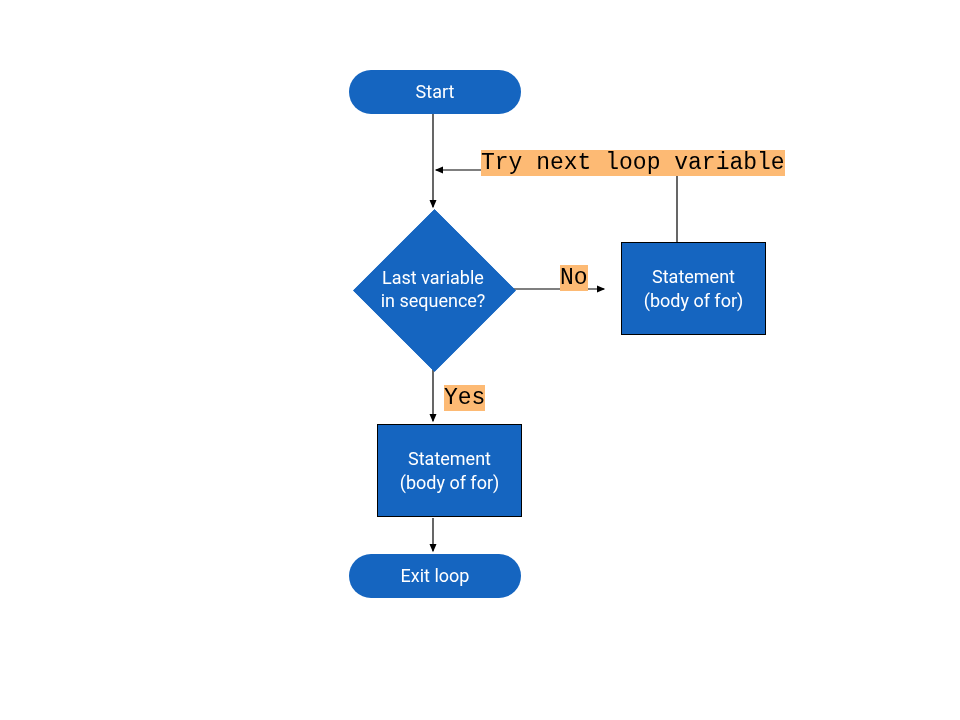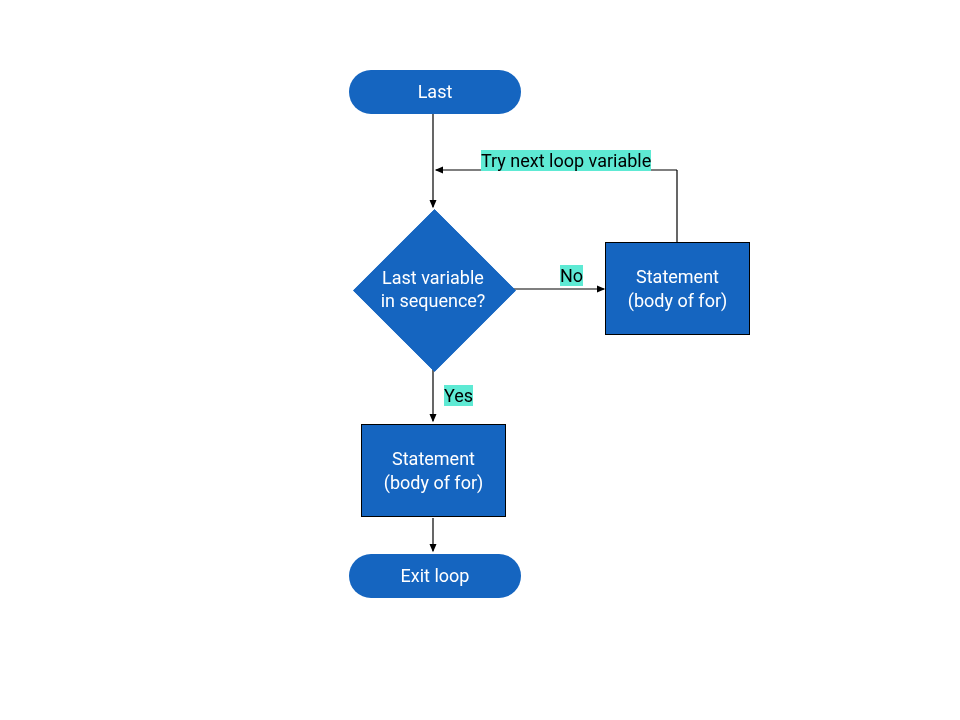--- a/index.html
+++ b/index.html
@@ -27,20 +27,21 @@
   }
   .terminator {
     border-radius: 999px;
     width: 172px;
     height: 44px;
   }
   .process {
     width: 145px;
     height: 93px;
     border: 1px solid #000;
+    margin-left: 16px;
   }
   .diamond-wrap {
     position: absolute;
     width: 160px;
     height: 160px;
   }
   .diamond {
     position: absolute;
     width: 113px;
     height: 113px;
@@ -60,22 +61,23 @@
     color: #ffffff;
     text-align: center;
     font-size: 18px;
     line-height: 1.3;
     padding: 20px;
     box-sizing: border-box;
   }
   .label {
     position: absolute;
     color: #000;
-    font-size: 18px;
-    background: #5eead4;
+    font-size: 23px;
+    background: #fdba74;
+    font-family: Liberation Mono, monospace;
   }
   svg.connectors {
     position: absolute;
     top: 0;
     left: 0;
     width: 960px;
     height: 720px;
     pointer-events: none;
   }
 </style>
@@ -95,21 +97,21 @@
 
   <line x1="677" y1="242" x2="677" y2="170" stroke="#000" stroke-width="1.2"></line>
   <line x1="677" y1="170" x2="436" y2="170" stroke="#000" stroke-width="1.2" marker-end="url(#arrow)"></line>
 
   <line x1="433" y1="369" x2="433" y2="421" stroke="#000" stroke-width="1.2" marker-end="url(#arrow)"></line>
 
   <line x1="433" y1="518" x2="433" y2="551" stroke="#000" stroke-width="1.2" marker-end="url(#arrow)"></line>
 </svg>
 
 <div class="node terminator" style="left:349px; top:70px;">
-  <span>Last</span>
+  <span>Start</span>
 </div>
 
 <div class="diamond-wrap" style="left:353px; top:209px;">
   <div class="diamond"></div>
   <div class="diamond-text">Last variable in sequence?</div>
 </div>
 
 <div class="node process" style="left:605px; top:242px;">
   <span>Statement (body of for)</span>
 </div>

